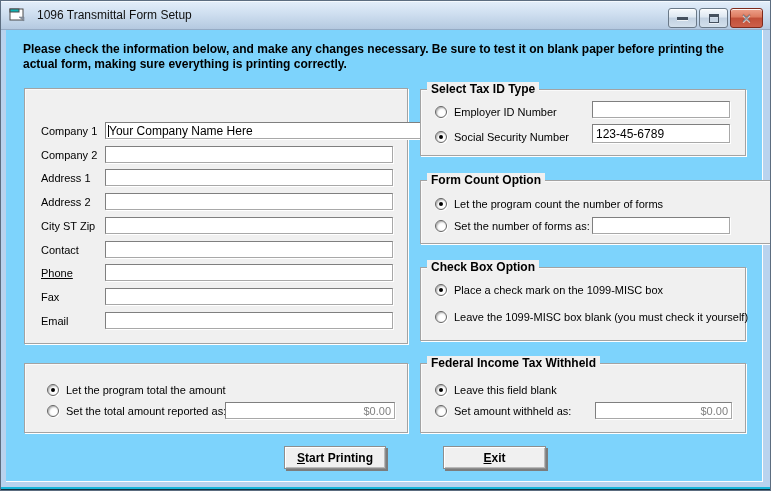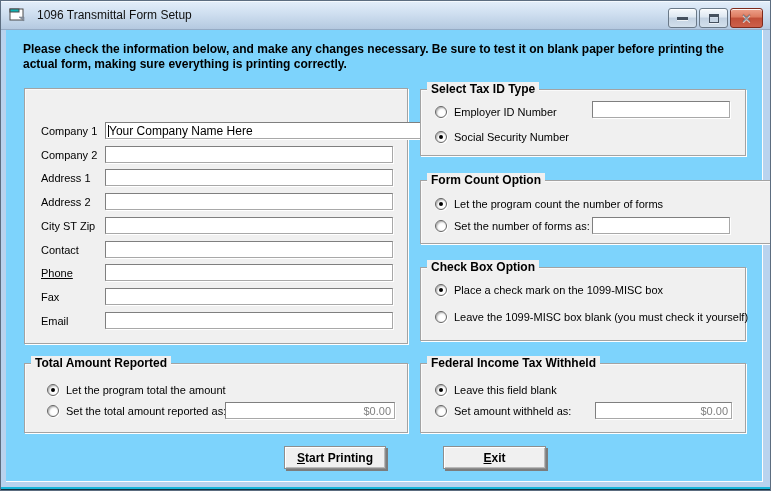--- a/index.html
+++ b/index.html
@@ -166,20 +166,21 @@
 
     <div class="groupbox" style="left:414px; top:59px; width:326px; height:67px;">
       <span class="legend">Select Tax ID Type</span>
 
       <span class="radio" style="left:14px; top:16px;"></span>
       <span class="optlabel" style="left:33px; top:16px;">Employer ID Number</span>
       <input class="tbox" style="left: 171px; top: 11px; width: 138px;" value="">
 
       <span class="radio checked" style="left:14px; top:41px;"></span>
       <span class="optlabel" style="left:33px; top:41px;">Social Security Number</span>
+      <input class="tbox" style="left: 171px; top: 34px; width: 138px; height: 19px;" value="123-45-6789">
     </div>
 
     <div class="groupbox" style="left:414px; top:150px; width:386px; height:64px;">
       <span class="legend">Form Count Option</span>
 
       <span class="radio checked" style="left:14px; top:17px;"></span>
       <span class="optlabel" style="left:33px; top:17px;">Let the program count the number of forms</span>
 
       <span class="radio" style="left:14px; top:39px;"></span>
       <span class="optlabel" style="left:33px; top:39px;">Set the number of forms as:</span>
@@ -190,21 +191,20 @@
       <span class="legend">Check Box Option</span>
 
       <span class="radio checked" style="left:14px; top:16px;"></span>
       <span class="optlabel" style="left:33px; top:16px;">Place a check mark on the 1099-MISC box</span>
 
       <span class="radio" style="left:14px; top:43px;"></span>
       <span class="optlabel" style="left:33px; top:43px;">Leave the 1099-MISC box blank (you must check it yourself)</span>
     </div>
 
     <div class="groupbox" style="left:18px; top:333px; width:384px; height:70px;">
-      <span class="legend">Total Amount Reported</span>
 
       <span class="radio checked" style="left:22px; top:20px;"></span>
       <span class="optlabel" style="left:41px; top:20px;">Let the program total the amount</span>
 
       <span class="radio" style="left:22px; top:41px;"></span>
       <span class="optlabel" style="left:41px; top:41px;">Set the total amount reported as:</span>
       <input class="tbox money" style="left: 200px; top: 38px; width: 170px;" value="$0.00">
     </div>
 
     <div class="groupbox" style="left:414px; top:333px; width:326px; height:70px;">

